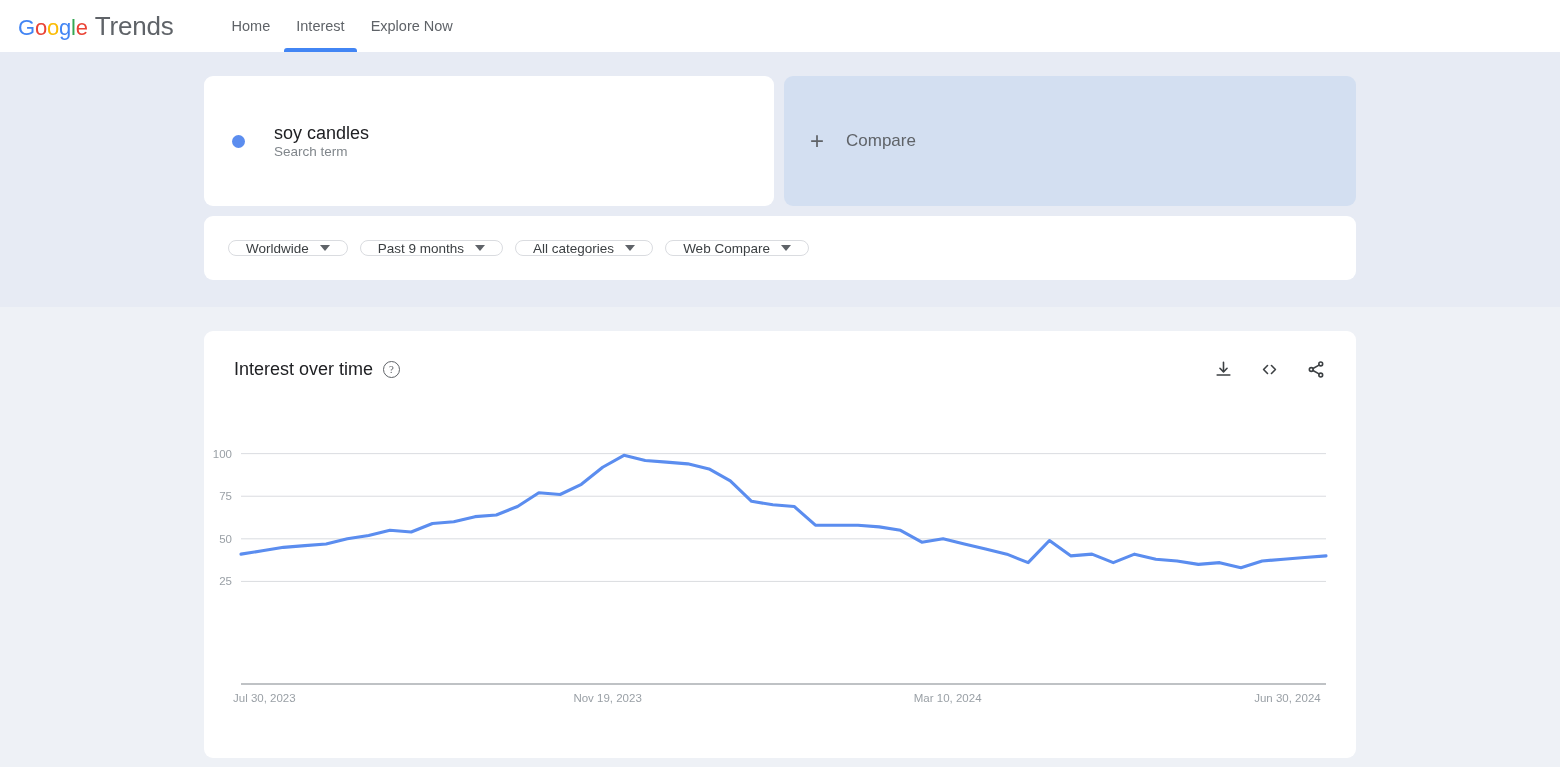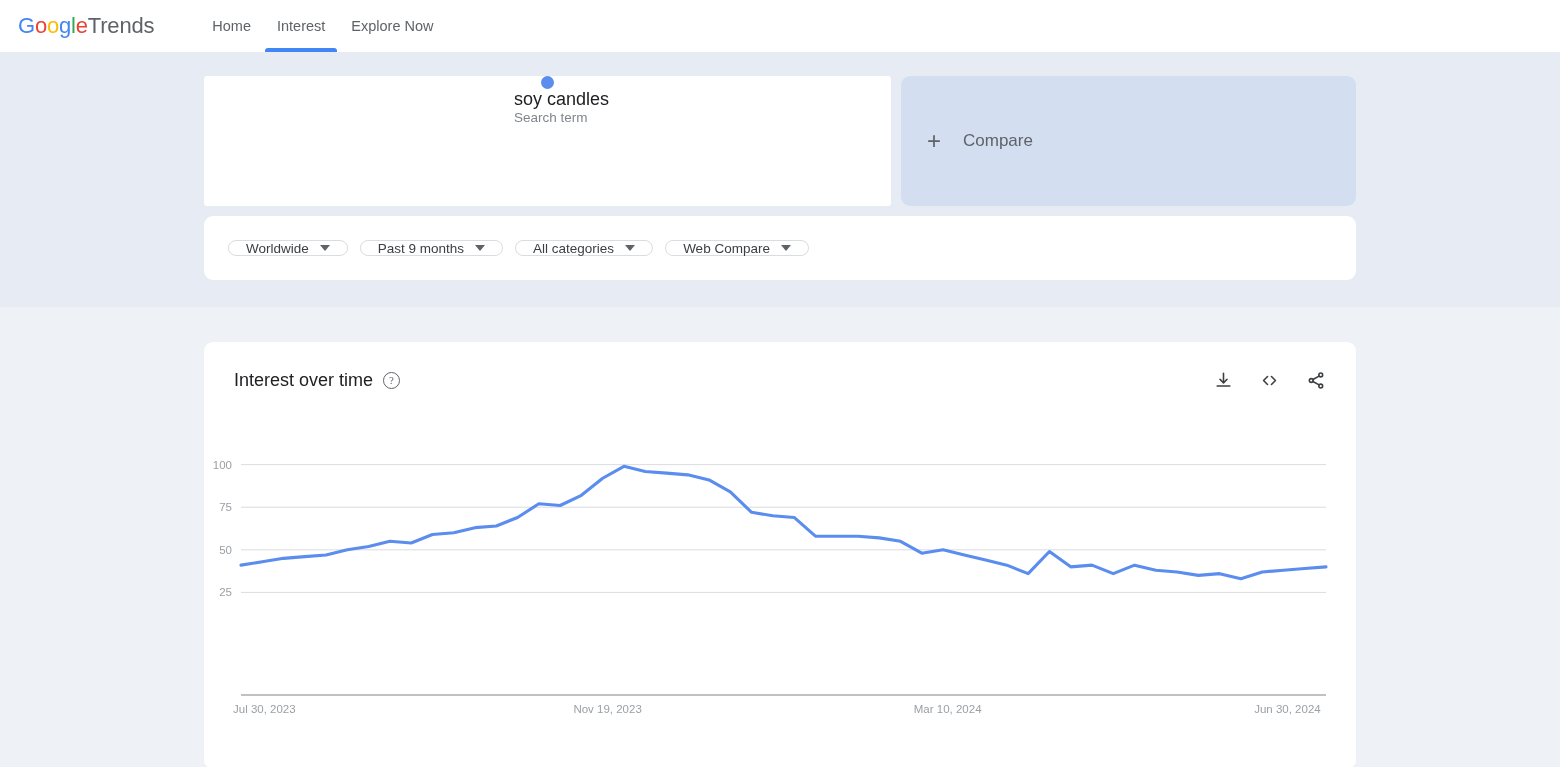--- a/index.html
+++ b/index.html
@@ -20,21 +20,21 @@
   .brand {
     margin-left:18px;
     font-size:22px;
     letter-spacing:-0.2px;
     display:flex; align-items:baseline;
     white-space:nowrap;
   }
   .brand .g1{color:#4285F4;} .brand .o1{color:#EA4335;}
   .brand .o2{color:#FBBC05;} .brand .g2{color:#4285F4;}
   .brand .l1{color:#34A853;} .brand .e1{color:#EA4335;}
-  .brand .trends{ color:#5f6368; margin-left:0; font-size:22px; }
+  .brand .trends{ color:#5f6368; margin-left:7px; font-size:26px; }
 
   .nav { display:flex; height:100%; margin-left:45px; }
   .nav-item {
     position:relative;
     height:100%;
     display:flex; align-items:center;
     padding:0 13px;
     font-size:14.5px;
     color:#5f6368;
     cursor:pointer;
@@ -50,25 +50,24 @@
   
   .band-top {
     background:#e7ebf4;
     padding-top:24px;
     padding-bottom:27px;
   }
   .wrap { width:1152px; margin:0 auto; }
 
   .term-row { display:flex; gap:10px; }
   .term-card {
-    width:687px; height:130px;
-    background:#fff; border-radius:3px;
+    width:570px; height:130px;
+    background:#fff; border-radius:9px;
     display:flex; align-items:center;
     padding-left:28px;
-    flex-direction:column;
   }
   .dot {
     width:13px; height:13px; border-radius:50%;
     background:#5b8def; flex:none; margin-right:29px;
   }
   .term-text .term-name {
     font-size:18px; color:#202124; line-height:21px;
   }
   .term-text .term-sub {
     font-size:13.5px; color:#80868b; margin-top:0;
@@ -114,21 +113,20 @@
   .chart-card {
     width:1152px; margin:0 auto;
     background:#fff; border-radius:9px;
     height:427px;
     position:relative;
   }
   .chart-head {
     display:flex; align-items:center;
     justify-content:space-between;
     padding:28px 30px 0 30px;
-    margin-top:11px;
   }
   .chart-title-grp { display:flex; align-items:center; gap:10px; }
   .chart-title { font-size:18px; color:#202124; }
   .help-icon {
     width:17px; height:17px; border-radius:50%;
     border:1.4px solid #5f6368; color:#5f6368;
     font-size:11px; line-height:14px; text-align:center;
     cursor:pointer; font-family:"Liberation Serif", serif;
   }
   .actions { display:flex; align-items:center; gap:26px; }

